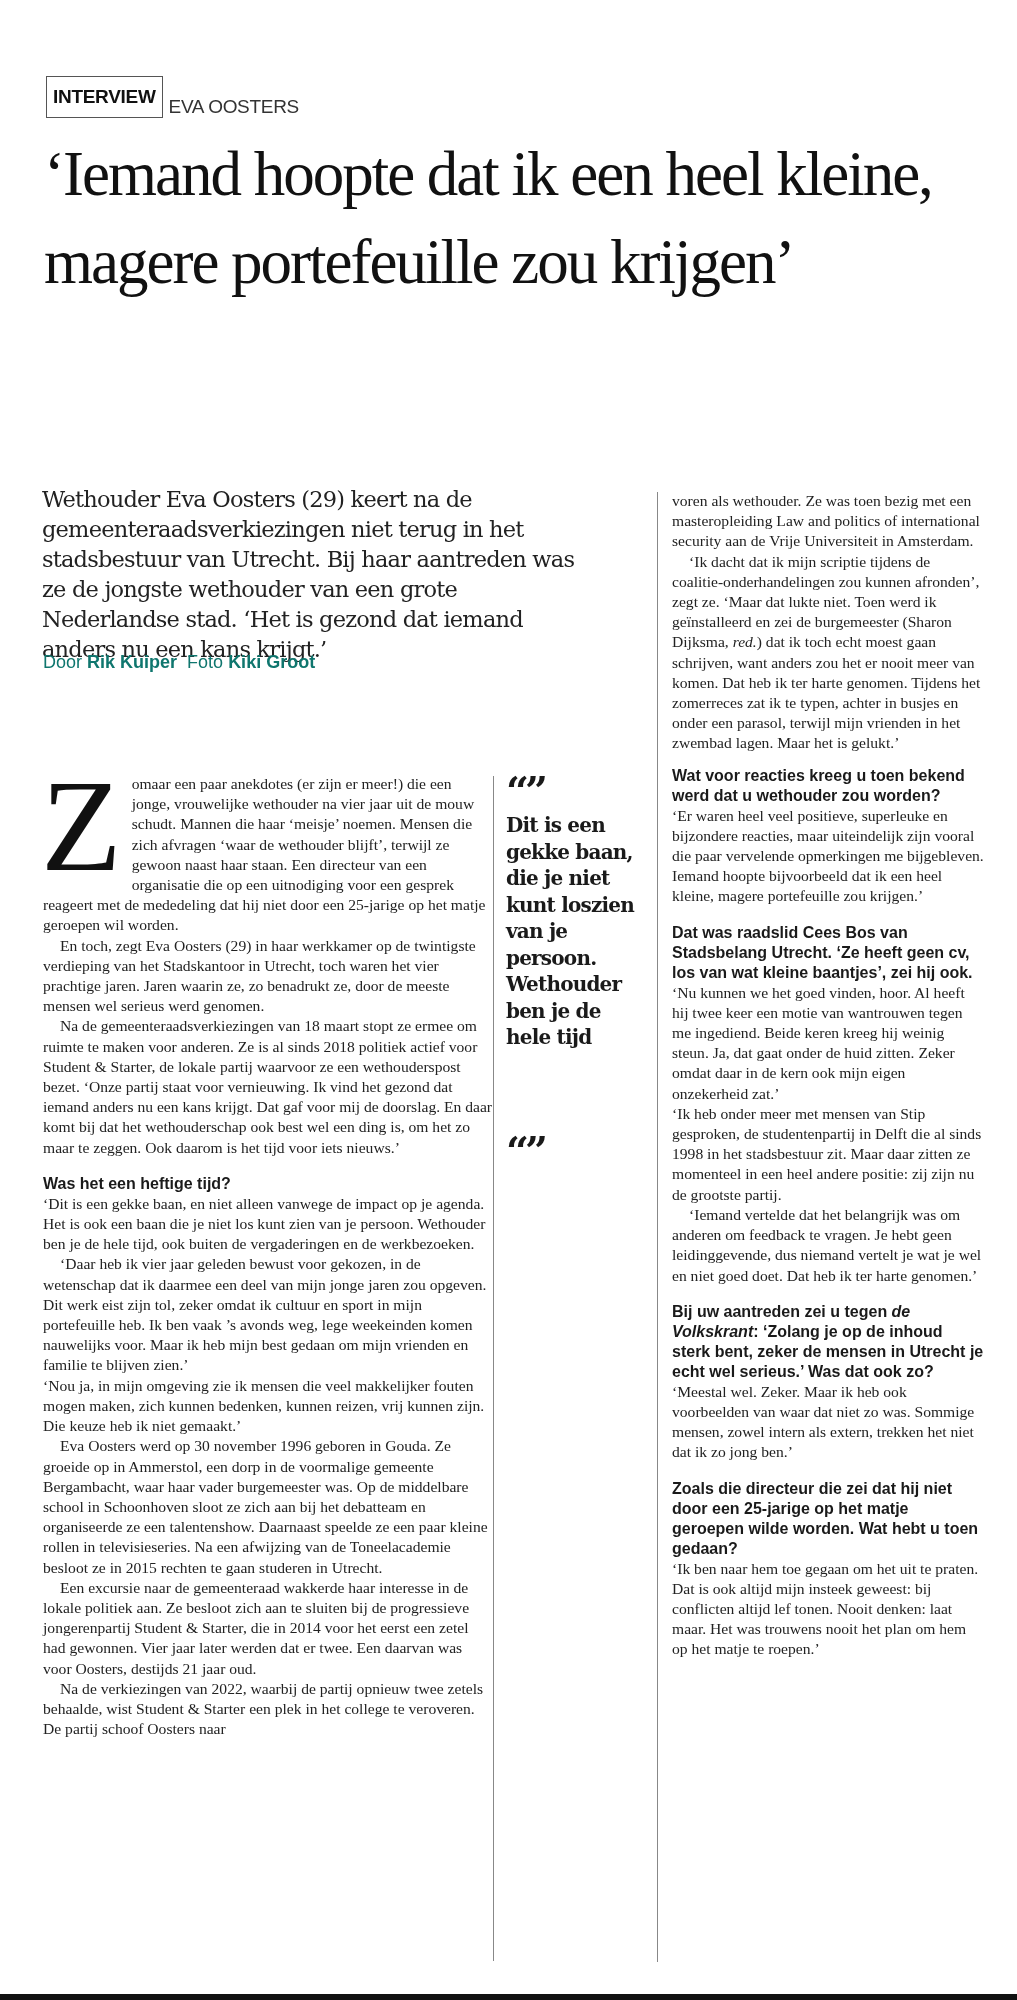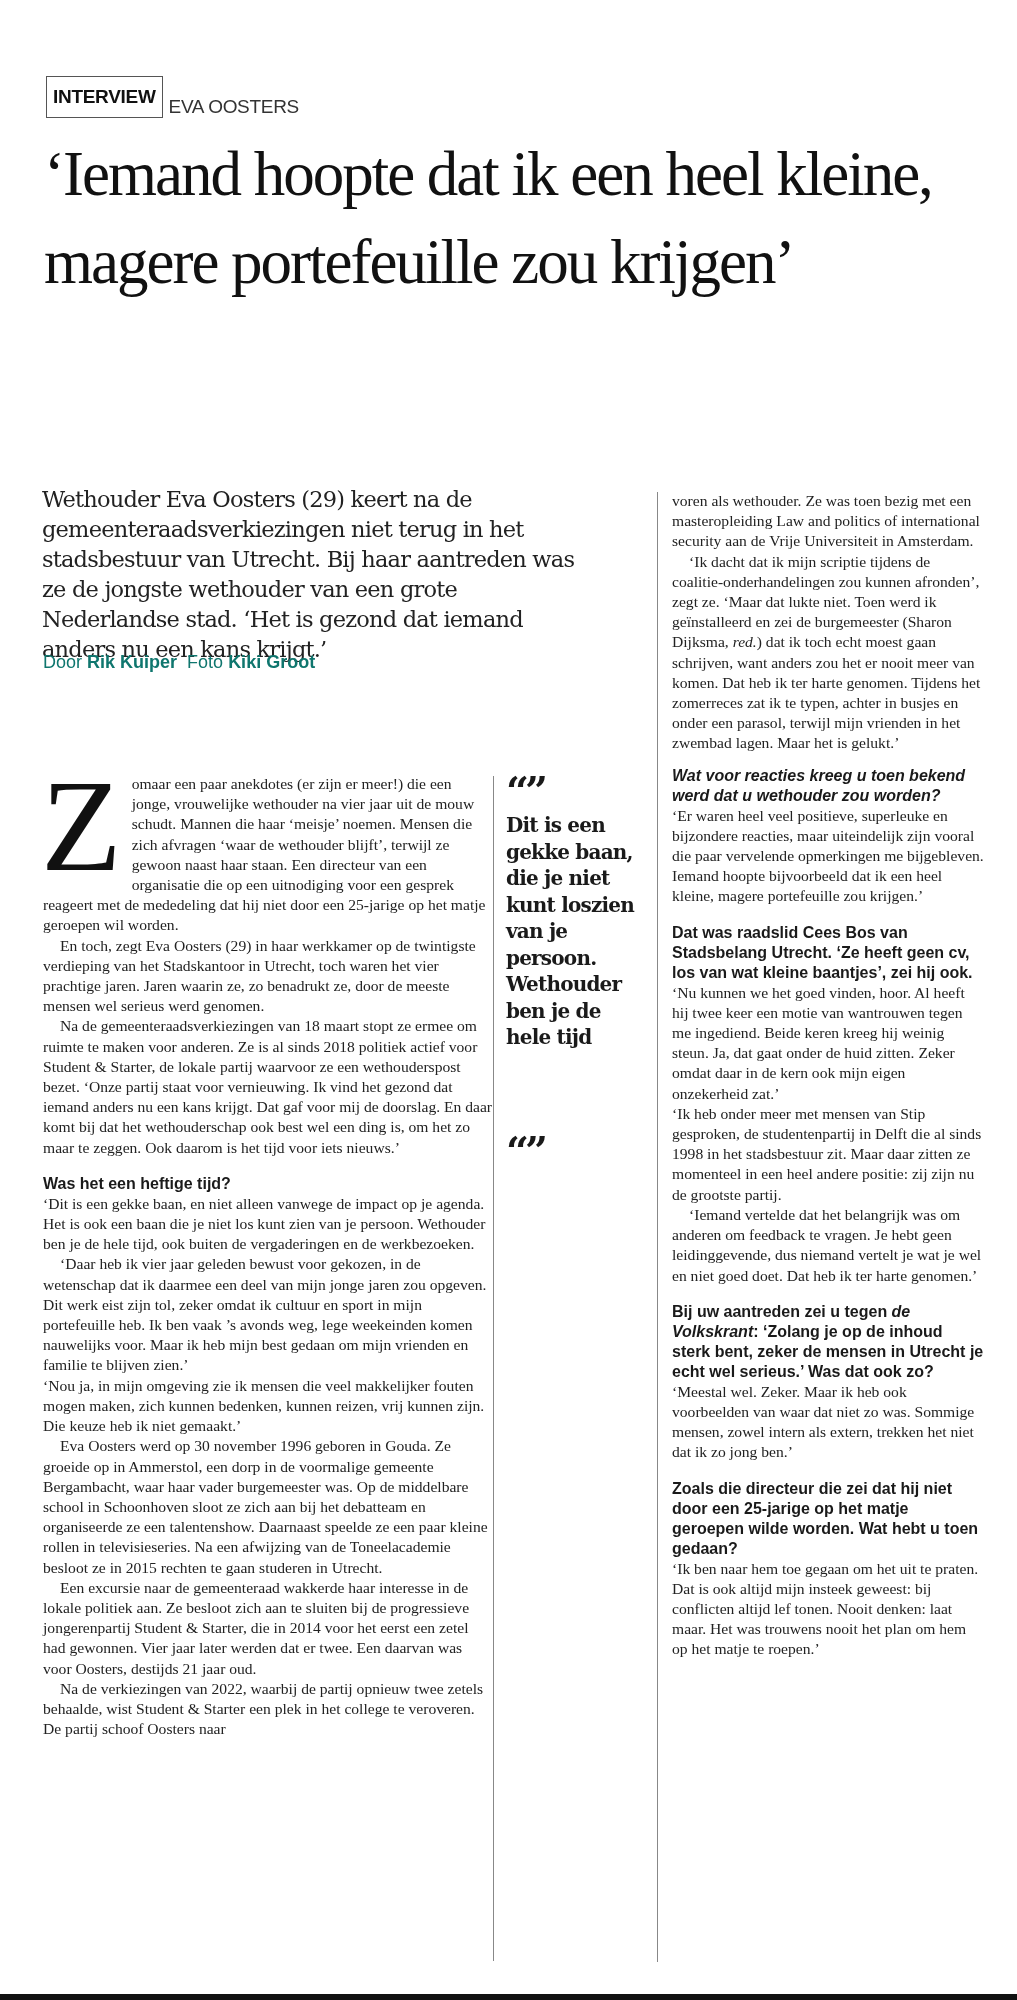--- a/index.html
+++ b/index.html
@@ -18,21 +18,21 @@
     font-family: "DejaVu Serif", serif; font-size: 22.5px; line-height: 30px; color: #222; letter-spacing: -0.8px; }
   .byline { position: absolute; left: 43px; top: 652px; font-family: "Liberation Sans", sans-serif; font-size: 18px; color: #0f766e; }
   .byline b { font-weight: 700; }
 
   .col { position: absolute; font-family: "Liberation Serif", serif; font-size: 15.6px; line-height: 20.2px; color: #222; }
   .col p { text-indent: 17px; }
   .col p.noindent { text-indent: 0; }
   .col h3 { font-family: "Liberation Sans", sans-serif; font-weight: 700; font-size: 16px; line-height: 20px; color: #1a1a1a; margin-top: 16px; }
   .col1 { left: 43px; top: 774px; width: 450px; }
   .col3 { left: 672px; top: 491px; width: 312px; }
-  .col3 h3:first-of-type { margin-top: 12px; font-style: italic; }
+  .col3 h3:first-of-type { margin-top: 12px; }
 
   .dropcap { float: left; font-family: "Liberation Serif", serif; font-size: 132px; line-height: 96px; height: 102px;
     margin: 4px 10px 0 -2px; color: #111; font-weight: 400; }
 
   .vline { position: absolute; width: 1px; background: #888; }
 
   .pullquote { position: absolute; left: 506px; width: 140px; }
   .quote-icon { font-family: "DejaVu Serif", serif; font-weight: 700; font-size: 40px; line-height: 30px; height: 26px; color: #1a1a1a; letter-spacing: -4px; }
   .pq-text { margin-top: 10px; font-family: "DejaVu Serif", serif; font-weight: 700; font-size: 20px; line-height: 26.5px; color: #1a1a1a; letter-spacing: -0.8px; }
 

